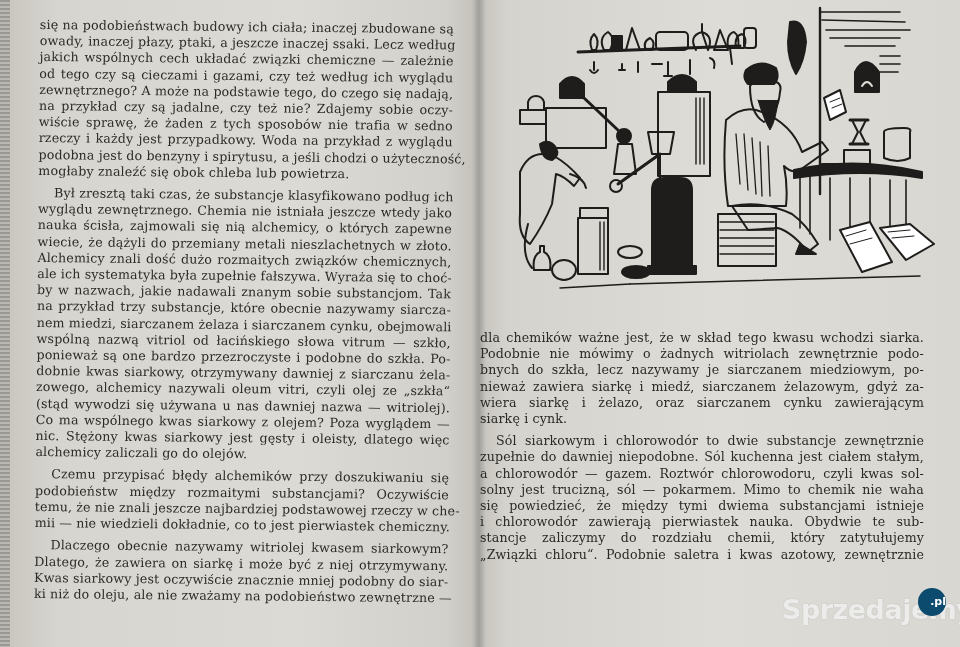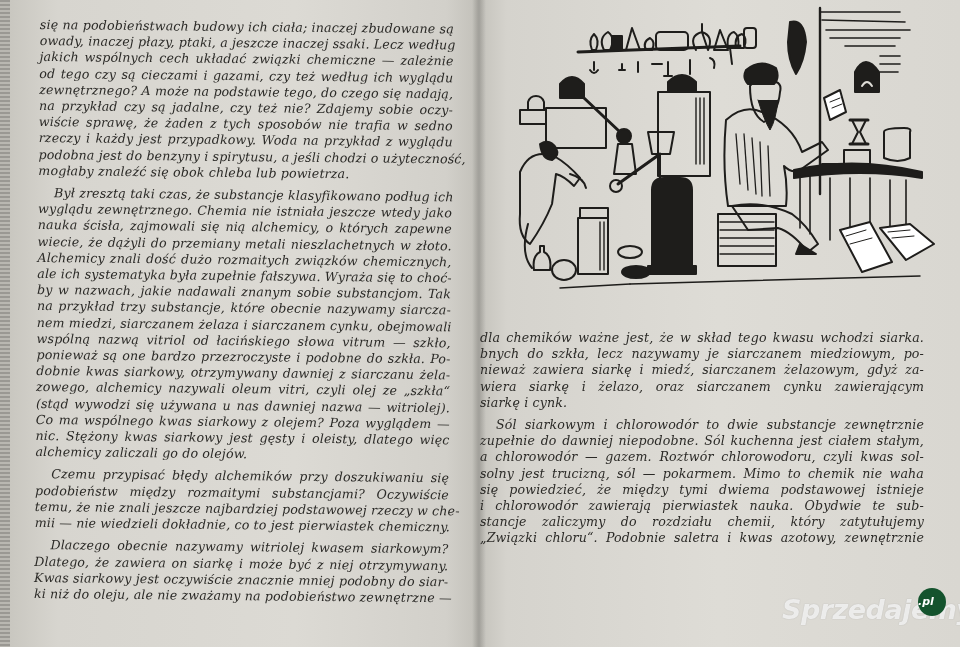--- a/index.html
+++ b/index.html
@@ -1,19 +1,19 @@
 <!DOCTYPE html>
 <html><head>
   <meta charset="utf-8">
   <style>
     * { box-sizing: border-box; margin: 0; padding: 0; }
     html, body { width: 960px; height: 647px; overflow: hidden; background: #8f8e8a; }
     body { position: relative; font-family: "DejaVu Serif", serif; }
 
-    .spread { position: absolute; left: 0; top: 0; width: 960px; height: 647px; font-style: italic; }
+    .spread { position: absolute; left: 0; top: 0; width: 960px; height: 647px; }
 
     .edge-strip {
       position: absolute; left: 0; top: 0; width: 14px; height: 647px;
       background: repeating-linear-gradient(180deg, #9a9893 0 2px, #b9b7b1 2px 4px);
     }
 
     .page {
       position: absolute; top: 0; height: 647px; overflow: hidden;
     }
     .page-left {
@@ -52,22 +52,22 @@
       position: absolute; left: 780px; top: 588px; width: 180px; height: 40px;
     }
     .wm-text {
       position: absolute; left: 2px; top: 6px;
       font-family: "DejaVu Sans", sans-serif; font-weight: bold; font-size: 27px;
       color: rgba(255,255,255,0.78); letter-spacing: -0.5px;
       text-shadow: 0 0 1px rgba(120,120,120,0.5);
     }
     .wm-badge {
       position: absolute; left: 138px; top: 0px; width: 28px; height: 28px; border-radius: 50%;
-      background: #14532d; color: #fff; font-family: "DejaVu Sans", sans-serif;
-      font-size: 11px; font-weight: bold; line-height: 28px; text-align: left;
+      background: #0c4a6e; color: #fff; font-family: "DejaVu Sans", sans-serif;
+      font-size: 11px; font-weight: bold; line-height: 28px; text-align: right;
     }
   </style>
 </head>
 <body>
 
 <div class="spread">
   <div class="edge-strip"></div>
 
   <div class="page page-left"></div>
   <div class="page page-right"></div>
@@ -254,31 +254,32 @@
       <line x1="60" y1="284" x2="130" y2="280" stroke-width="1.5"></line>
 
       <ellipse cx="130" cy="248" rx="12" ry="6"></ellipse>
       <ellipse cx="136" cy="268" rx="14" ry="6" fill="#1e1d1b"></ellipse>
     </svg>
   </div>
 
   <div class="text-col right-col">
     <p>
       <span class="line">dla chemików ważne jest, że w skład tego kwasu wchodzi siarka.</span>
+      <span class="line">Podobnie nie mówimy o żadnych witriolach zewnętrznie podo-</span>
       <span class="line">bnych do szkła, lecz nazywamy je siarczanem miedziowym, po-</span>
       <span class="line">nieważ zawiera siarkę i miedź, siarczanem żelazowym, gdyż za-</span>
       <span class="line">wiera siarkę i żelazo, oraz siarczanem cynku zawierającym</span>
       <span class="line last">siarkę i cynk.</span>
     </p>
     <p>
       <span class="line" style="padding-left:16px;width:444px">Sól siarkowym i chlorowodór to dwie substancje zewnętrznie</span>
       <span class="line">zupełnie do dawniej niepodobne. Sól kuchenna jest ciałem stałym,</span>
       <span class="line">a chlorowodór — gazem. Roztwór chlorowodoru, czyli kwas sol-</span>
       <span class="line">solny jest trucizną, sól — pokarmem. Mimo to chemik nie waha</span>
-      <span class="line">się powiedzieć, że między tymi dwiema podstawowej istnieje</span>
+      <span class="line">się powiedzieć, że między tymi dwiema substancjami istnieje</span>
       <span class="line">i chlorowodór zawierają pierwiastek nauka. Obydwie te sub-</span>
       <span class="line">stancje zaliczymy do rozdziału chemii, który zatytułujemy</span>
       <span class="line">„Związki chloru“. Podobnie saletra i kwas azotowy, zewnętrznie</span>
     </p>
   </div>
 
   <div class="watermark">
     <span class="wm-text">Sprzedajemy</span>
     <span class="wm-badge">.pl</span>
   </div>

